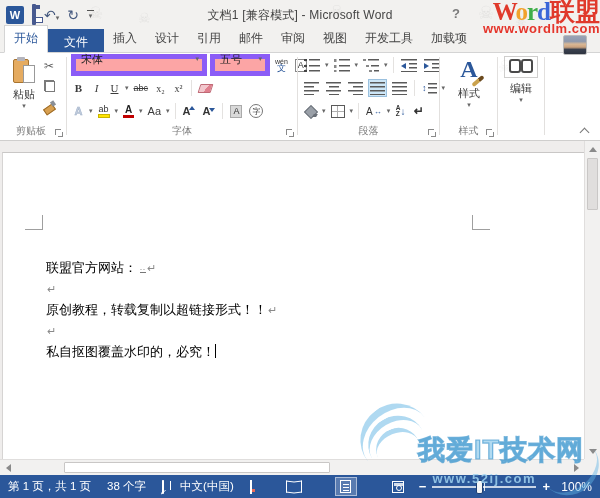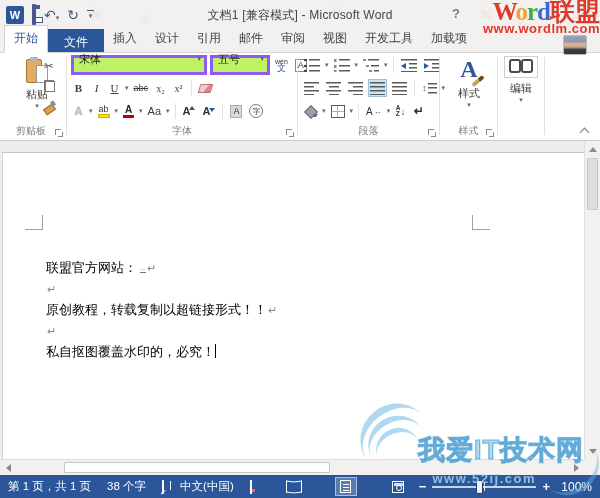--- a/index.html
+++ b/index.html
@@ -44,36 +44,36 @@
   .grp-label { position:absolute; bottom:2px; left:0; right:0; text-align:center; font-size:10px; color:#7a7a7a; }
   .launcher { position:absolute; right:3px; bottom:3px; width:8px; height:8px; }
   .launcher::before { content:""; position:absolute; left:0; top:0; width:5px; height:5px; border-left:1px solid #8a8a8a; border-top:1px solid #8a8a8a; }
   .launcher::after { content:""; position:absolute; right:0; bottom:0; width:4px; height:4px; border-right:1.5px solid #8a8a8a; border-bottom:1.5px solid #8a8a8a; }
   .rrow { position:absolute; left:4px; display:flex; align-items:center; gap:3px; height:20px; }
   .rbtn { display:flex; align-items:center; justify-content:center; min-width:15px; height:18px; padding:0 1px;
     font-size:11px; color:#3b3b3b; border:1px solid transparent; }
   .rbtn.sel { background:#cde6f7; border-color:#9ac0de; }
   .vsep { width:1px; height:16px; background:#e4e2e0; margin:0 2px; }
   
-  .paste-btn { position:absolute; left:21px; top:3px; width:32px; height:80px; text-align:center; font-size:11px; color:#3b3b3b; }
+  .paste-btn { position:absolute; left:8px; top:3px; width:32px; height:80px; text-align:center; font-size:11px; color:#3b3b3b; }
   .paste-icon { position:relative; width:22px; height:28px; margin:1px auto 2px; }
   .paste-icon .board { position:absolute; left:0; top:2px; width:16px; height:24px; background:#e5ab60; border:1px solid #a8742f; border-radius:2px; }
   .paste-icon .clip { position:absolute; left:4px; top:0; width:8px; height:4px; background:#b4b4bc; border-radius:1px; }
   .paste-icon .sheet { position:absolute; right:0; top:8px; width:12px; height:18px; background:#fff; border:1px solid #999; }
   .clip-col { position:absolute; left:41px; top:4px; display:flex; flex-direction:column; gap:3px; }
   .clip-col .rbtn { height:17px; }
   .ic-copy { position:relative; width:11px; height:12px; }
   .ic-copy::before, .ic-copy::after { content:""; position:absolute; width:8px; height:9px; background:#fff; border:1px solid #7a7a7a; }
   .ic-copy::before { left:0; top:0; } .ic-copy::after { right:0; bottom:0; }
   .ic-painter { position:relative; width:12px; height:12px; }
   .ic-painter::before { content:""; position:absolute; left:1px; top:6px; width:9px; height:5px; background:#d8a050; border:1px solid #9a6a28; transform:rotate(-35deg); }
   .ic-painter::after { content:""; position:absolute; right:0; top:1px; width:4px; height:5px; background:#8a8f96; transform:rotate(-35deg); }
   
-  .combo { display:flex; align-items:center; justify-content:space-between; background:#bef264;
-    border:3px solid #8b5cf6; height:20px; font-size:11px; color:#222; padding:0 3px 12px 5px; }
+  .combo { display:flex; align-items:center; justify-content:space-between; background:#fca5a5;
+    border:5px solid #8b5cf6; height:20px; font-size:11px; color:#222; padding:0 3px 12px 5px; }
   .combo .dd { margin-left:4px; }
   .ic-phon { display:flex; flex-direction:column; align-items:center; line-height:7px; font-size:7px; color:#333; }
   .ic-phon b { color:#2b579a; font-size:9px; font-weight:normal; }
   .ic-charborder { border:1px solid #888; font-size:9px; padding:0 2px; line-height:11px; color:#333; }
   .bld{font-weight:bold; font-family:"Liberation Serif",serif;}
   .itl{font-style:italic; font-family:"Liberation Serif",serif;}
   .unl{text-decoration:underline; font-family:"Liberation Serif",serif;}
   .stk{text-decoration:line-through; font-size:9px;}
   .scr{font-size:10px; font-family:"Liberation Serif",serif;}
   .ic-eraser { width:13px; height:9px; background:linear-gradient(115deg,#f2c7cd 0 55%,#e0808e 55%); border:1px solid #c06a76; transform:skewX(-18deg); border-radius:1px; }

